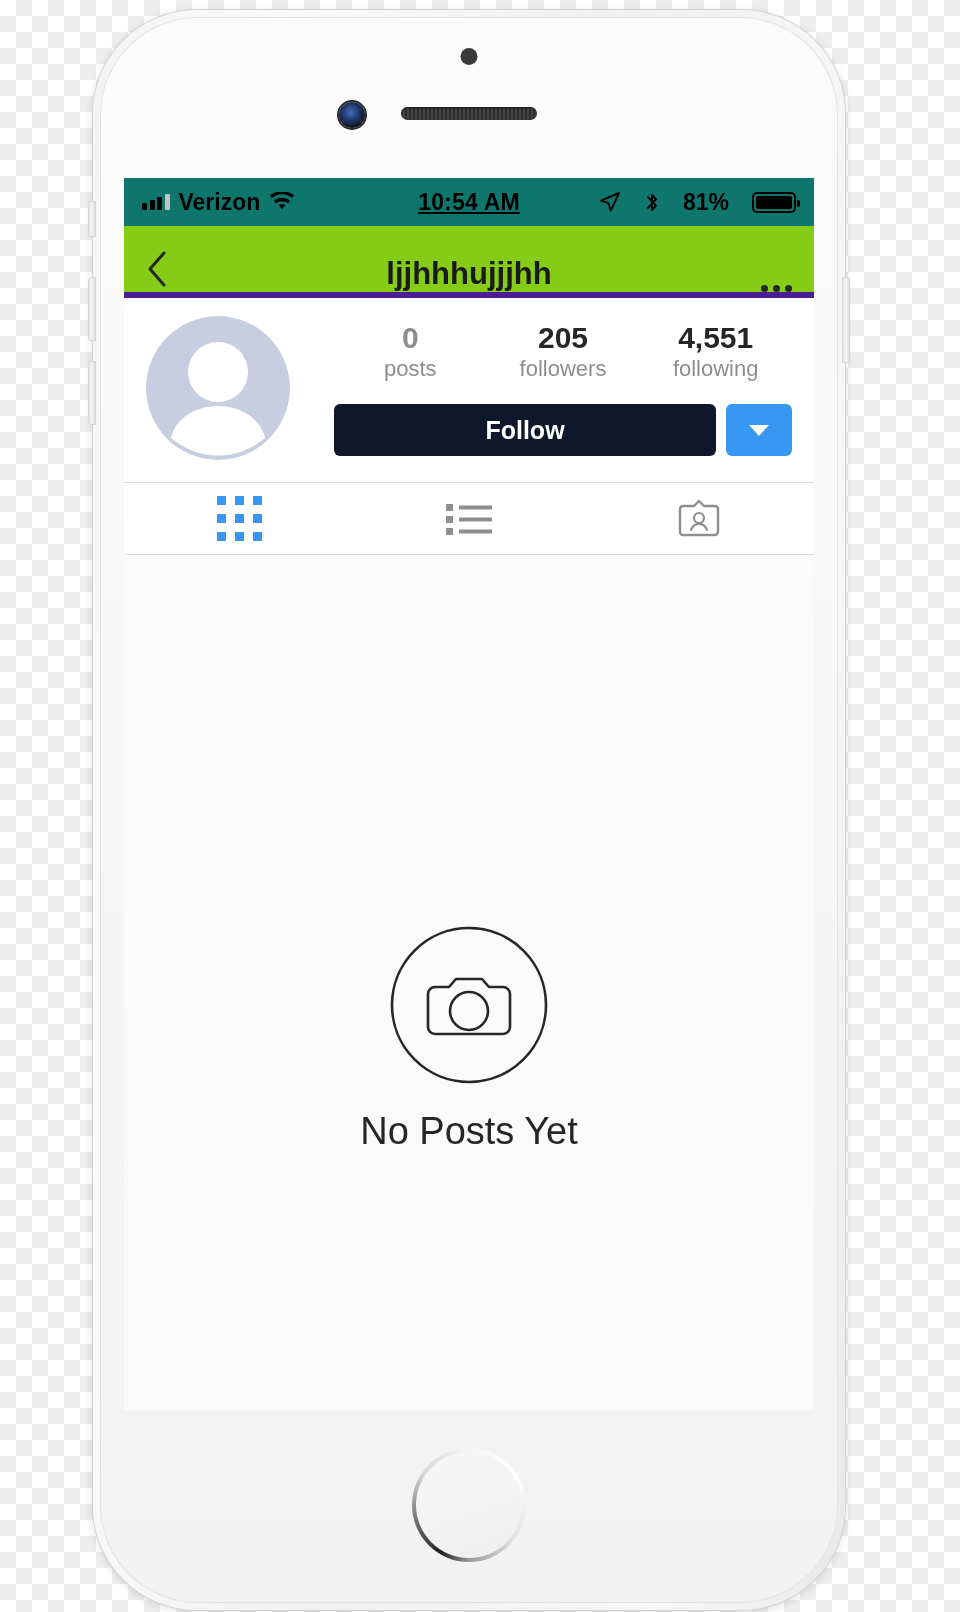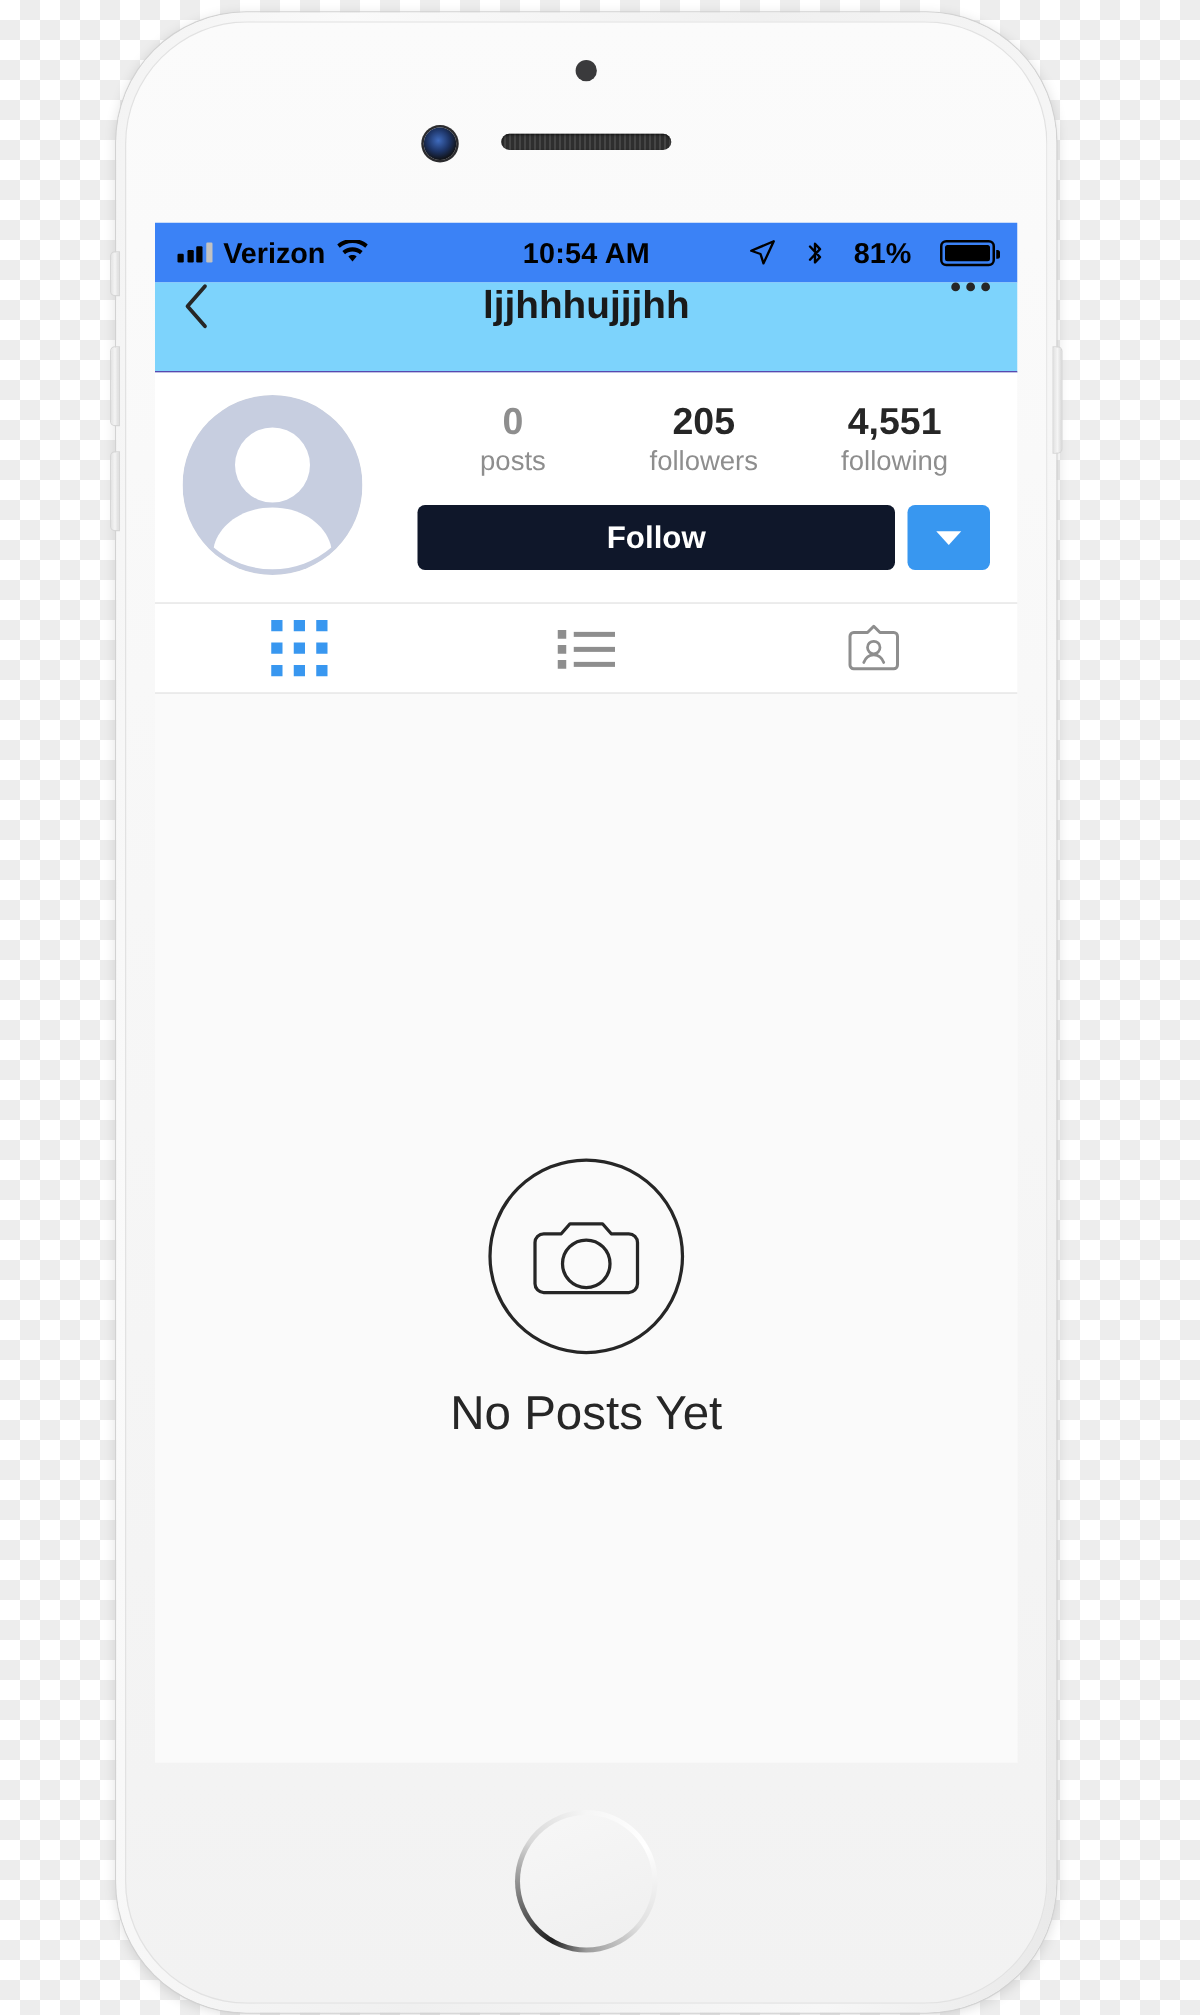--- a/index.html
+++ b/index.html
@@ -71,45 +71,45 @@
   
   .screen {
     position: absolute; left: 31px; top: 168px;
     width: 690px; height: 1232px;
     background: #fafafa; overflow: hidden;
   }
 
   
   .statusbar {
     height: 48px; display: flex; align-items: center;
-    padding: 0 18px; background: #3b82f6;
+    padding: 0 18px; background: #0f766e;
     font-size: 23px; font-weight: bold; color: #000;
   }
   .sb-left { display: flex; align-items: center; gap: 9px; flex: 1; }
-  .sb-center { flex: 0 0 auto; letter-spacing: .2px; }
+  .sb-center { flex: 0 0 auto; letter-spacing: .2px; text-decoration: underline; }
   .sb-right { display: flex; align-items: center; gap: 23px; flex: 1; justify-content: flex-end; }
   .bars { display: flex; align-items: flex-end; gap: 2.5px; height: 16px; }
   .bars i { width: 5px; background: #000; border-radius: 1px; display: block; }
   .bars i:nth-child(1){height:7px}.bars i:nth-child(2){height:10px}
   .bars i:nth-child(3){height:13px}.bars i:nth-child(4){height:16px;background:#c2c2c2}
   .carrier { font-size: 23px; font-weight: bold; }
   .battery {
     width: 44px; height: 21px; border: 2px solid #000; border-radius: 5px;
     position: relative; padding: 2px;
   }
   .battery::after {
     content:""; position:absolute; right:-6px; top:6px;
     width:3px; height:7px; background:#000; border-radius:0 2px 2px 0;
   }
   .battery span { display:block; height:100%; background:#000; border-radius:2px; }
 
   
   .navbar {
-    height: 72px; display: flex; align-items: flex-start; background:#7dd3fc;
-    border-bottom: 1px solid #4c1d95; padding: 0 22px;
+    height: 72px; display: flex; align-items: flex-end; background:#84cc16;
+    border-bottom: 6px solid #4c1d95; padding: 0 22px;
   }
   .nav-title { flex:1; text-align:center; font-size: 31px; font-weight: bold; color:#1a1a1a; }
   .nav-back { width: 40px; }
   .nav-more { width: 40px; display:flex; justify-content:flex-end; align-items:center; gap:5px; }
   .nav-more b { width:7px;height:7px;border-radius:50%;background:#262626;display:block; }
 
   
   .profile { background:#fff; padding: 18px 22px 22px; border-bottom:1px solid #dcdcdc; }
   .prow { display:flex; align-items:flex-start; }
   .avatar {

